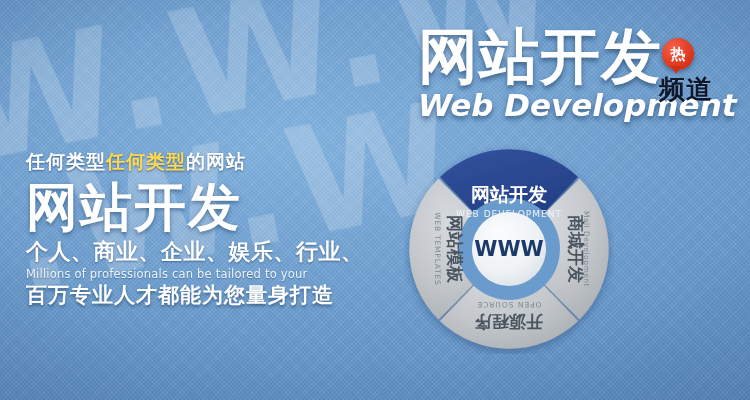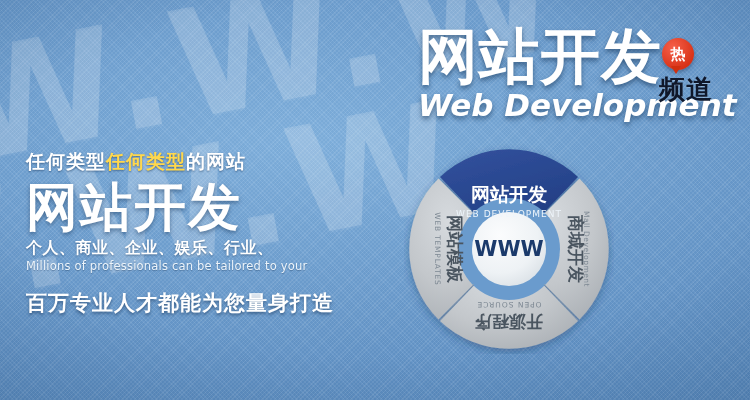--- a/index.html
+++ b/index.html
@@ -98,40 +98,40 @@
     font-weight: bold;
     color: #ffffff;
     letter-spacing: 2px;
     line-height: 1.05;
     text-shadow: 0 2px 4px rgba(20,50,85,0.5);
     white-space: nowrap;
   }
 
   .cats {
     margin-top: 4px;
-    font-size: 16px;
+    font-size: 22px;
     font-weight: bold;
     color: #ffffff;
     letter-spacing: 0.5px;
     line-height: 1.28;
     text-shadow: 0 1px 2px rgba(20,50,85,0.5);
     white-space: nowrap;
   }
 
   .sub-en {
     margin-top: 0;
     font-size: 11.5px;
     color: #ecf4fb;
     letter-spacing: 0.2px;
     white-space: nowrap;
     text-shadow: 0 1px 1px rgba(20,50,85,0.4);
   }
 
   .footline {
-    margin-top: 16px;
+    margin-top: 0;
     font-size: 21px;
     font-weight: bold;
     color: #ffffff;
     letter-spacing: 1px;
     white-space: nowrap;
     text-shadow: 0 2px 3px rgba(20,50,85,0.55);
   }
 
   
   .title-block {

